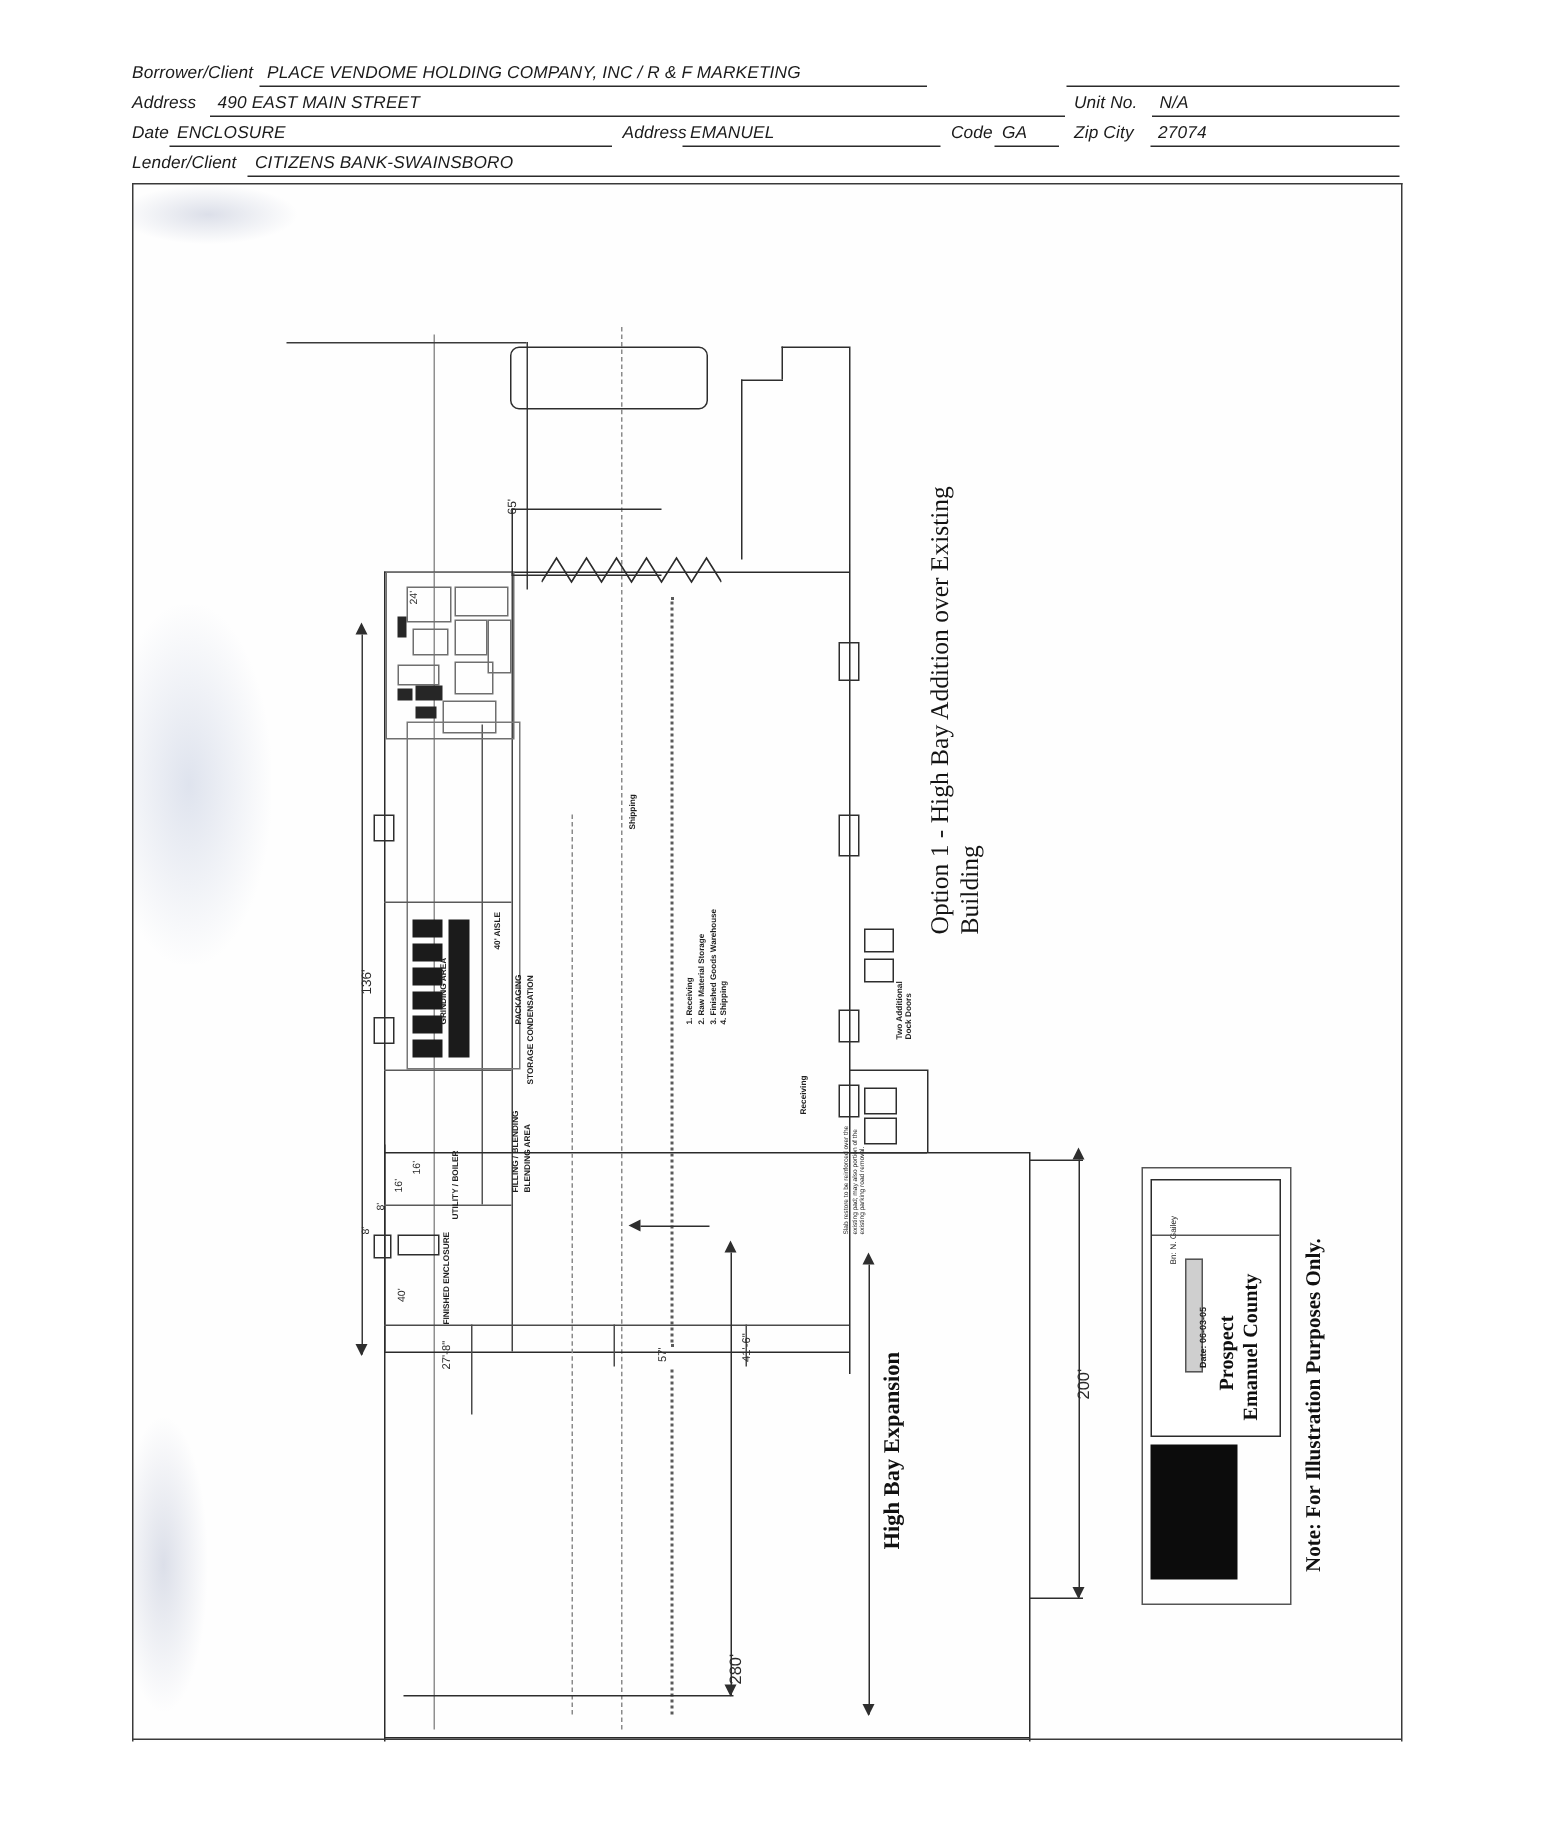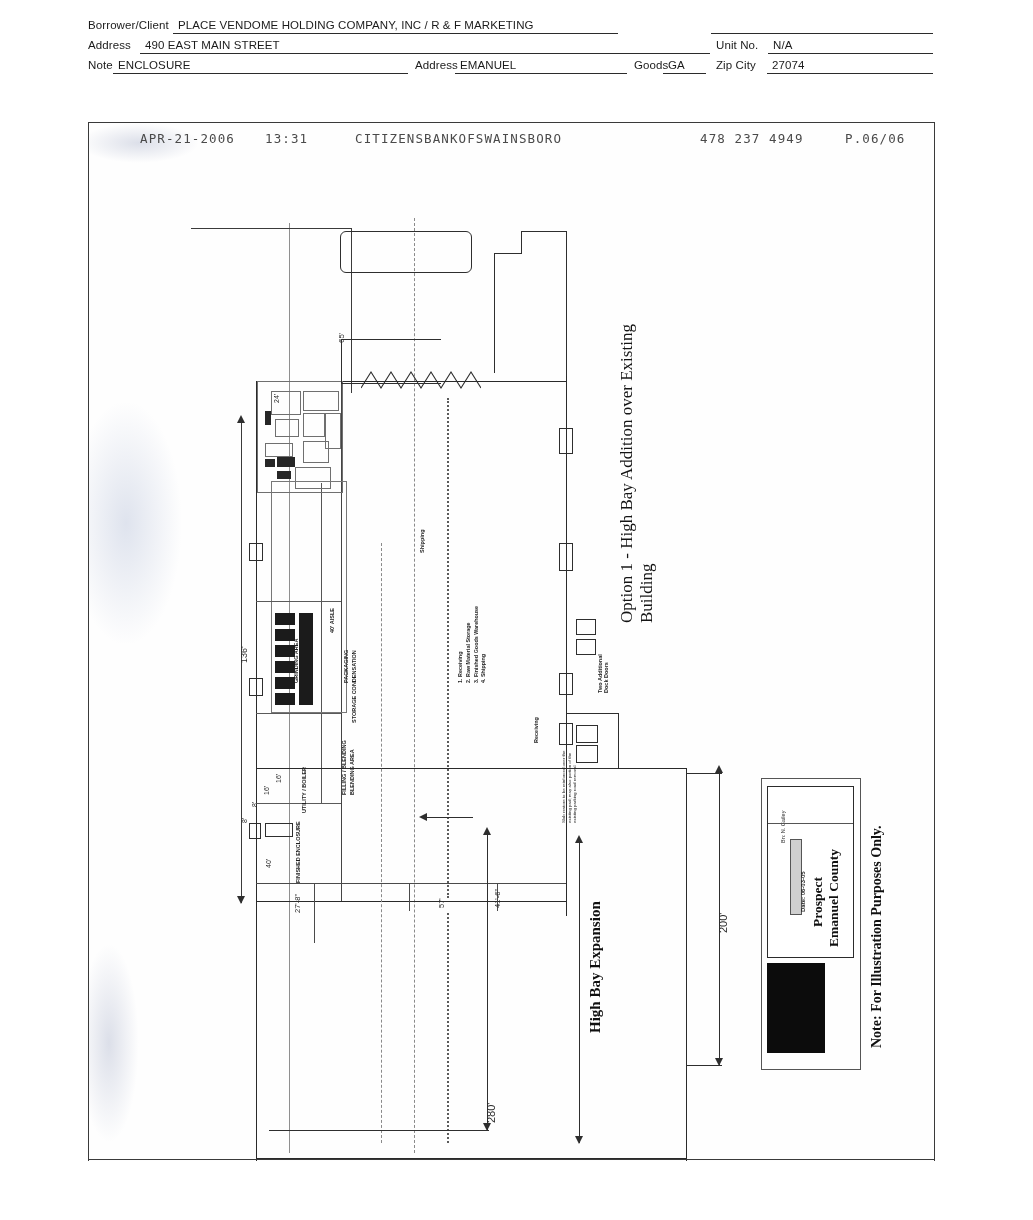--- a/index.html
+++ b/index.html
@@ -20,25 +20,26 @@
     left: 0; top: 0;
     width: 1033px;
     height: 1220px;
     background: #ffffff;
   }
 
   
   .form-block {
     position: absolute;
     left: 88px;
-    top: 16px;
+    top: 40px;
     width: 845px;
     height: 85px;
     font-size: 11.5px;
     color: #1b1b1b;
+    font-style: italic;
   }
   .form-row {
     position: absolute;
     left: 0;
     width: 845px;
     height: 21px;
   }
   .form-row .lbl {
     position: absolute;
     white-space: nowrap;
@@ -222,37 +223,42 @@
     <div class="form-row" style="top:20px;">
       <span class="lbl" style="left:0; top:3px;">Address</span>
       <span class="val" style="left:57px; top:3px;">490 EAST MAIN STREET</span>
       <div class="rule" style="left:52px; top:17px; width:570px;"></div>
       <span class="lbl" style="left:628px; top:3px;">Unit No.</span>
       <span class="val" style="left:685px; top:3px;">N/A</span>
       <div class="rule" style="left:680px; top:17px; width:165px;"></div>
     </div>
 
     <div class="form-row" style="top:40px;">
-      <span class="lbl" style="left:0; top:3px;">Note</span>
+      <span class="lbl" style="left:0; top:3px;">Date</span>
       <span class="val" style="left:30px; top:3px;">ENCLOSURE</span>
       <div class="rule" style="left:25px; top:17px; width:295px;"></div>
 
       <span class="lbl" style="left:327px; top:3px;">Address</span>
       <span class="val" style="left:372px; top:3px;">EMANUEL</span>
       <div class="rule" style="left:367px; top:17px; width:172px;"></div>
 
-      <span class="lbl" style="left:546px; top:3px;">Goods</span>
+      <span class="lbl" style="left:546px; top:3px;">Code</span>
       <span class="val" style="left:580px; top:3px;">GA</span>
       <div class="rule" style="left:575px; top:17px; width:43px;"></div>
 
       <span class="lbl" style="left:628px; top:3px;">Zip City</span>
       <span class="val" style="left:684px; top:3px;">27074</span>
       <div class="rule" style="left:679px; top:17px; width:166px;"></div>
     </div>
 
+    <div class="form-row" style="top:60px;">
+      <span class="lbl" style="left:0; top:3px;">Lender/Client</span>
+      <span class="val" style="left:82px; top:3px;">CITIZENS BANK-SWAINSBORO</span>
+      <div class="rule" style="left:77px; top:17px; width:768px;"></div>
+    </div>
   </div>
 
   <div class="sheet">
 
     <div class="smudge" style="left:-10px; top:0px; width:120px; height:40px;"></div>
     <div class="smudge" style="left:-18px; top:280px; width:110px; height:240px; background:radial-gradient(ellipse at center, rgba(150,165,200,.30), rgba(255,255,255,0) 72%);"></div>
     <div class="smudge" style="left:-10px; top:820px; width:60px; height:200px;"></div>
 
     <div class="ln v" style="left:200px; top:100px; height:930px; background:#8f8f8f;"></div>
     <div class="dash-v" style="left:325px; top:95px; height:935px;"></div>
@@ -421,21 +427,14 @@
     </div>
 
     <div class="tb-dark" style="left:678px; top:840px; width:58px; height:90px;"></div>
     <div class="box" style="left:672px; top:655px; width:98px; height:290px; border-color:#555;"></div>
 
     <span class="vt t-bold-big" style="left:780px; top:925px; font-size:14px;">Note:  For Illustration Purposes Only.</span>
 
   </div>
   <div class="sheet-bottom"></div>
 
-  <div class="fax-line">
-    <span style="left:0;">APR-21-2006</span>
-    <span style="left:125px;">13:31</span>
-    <span style="left:215px;">CITIZENSBANKOFSWAINSBORO</span>
-    <span style="left:560px;">478 237 4949</span>
-    <span style="left:705px;">P.06/06</span>
-  </div>
 
 </div>
 
 </body></html>

